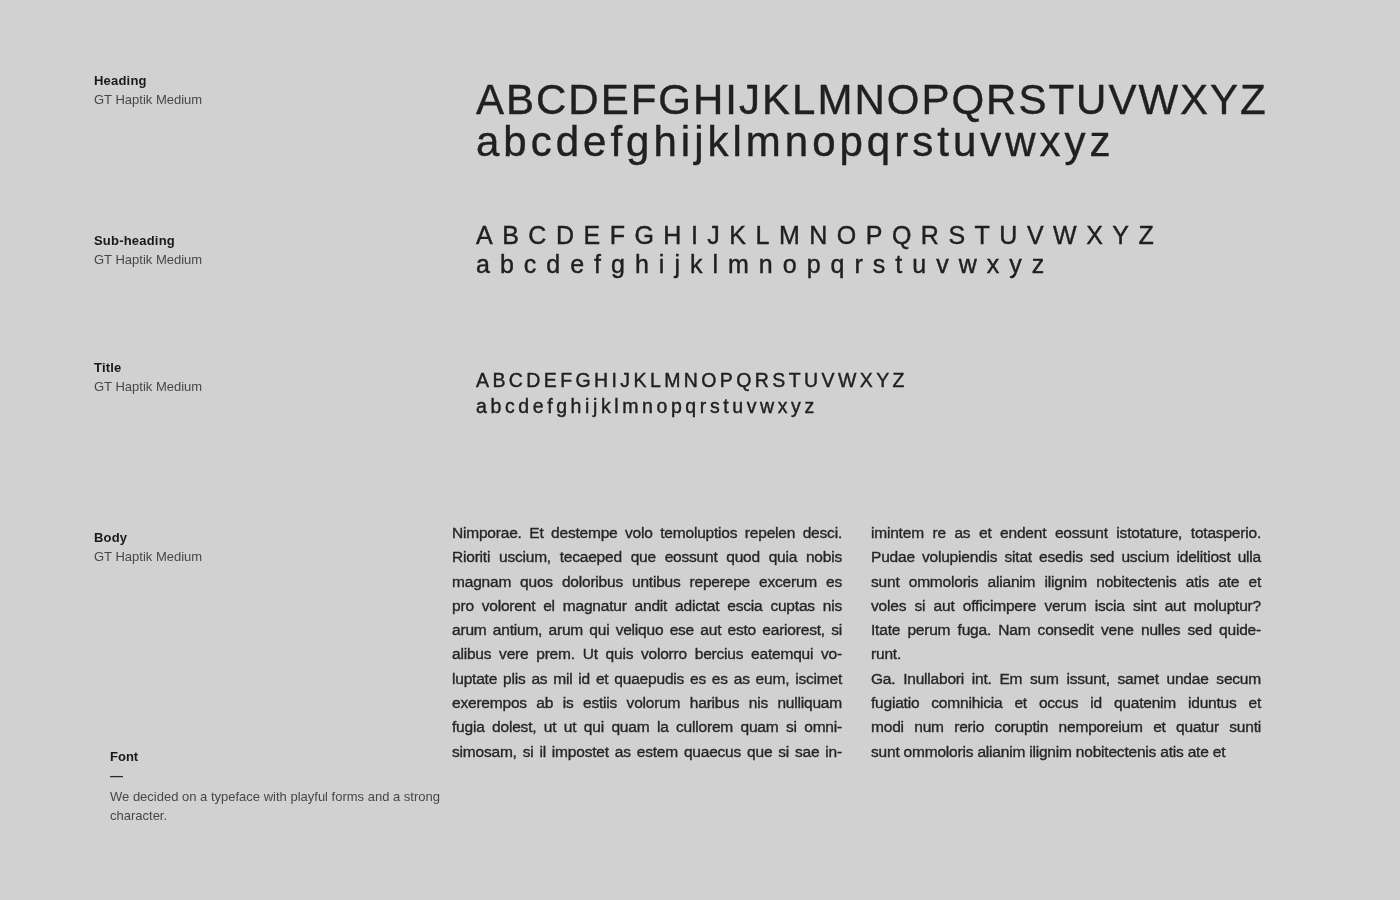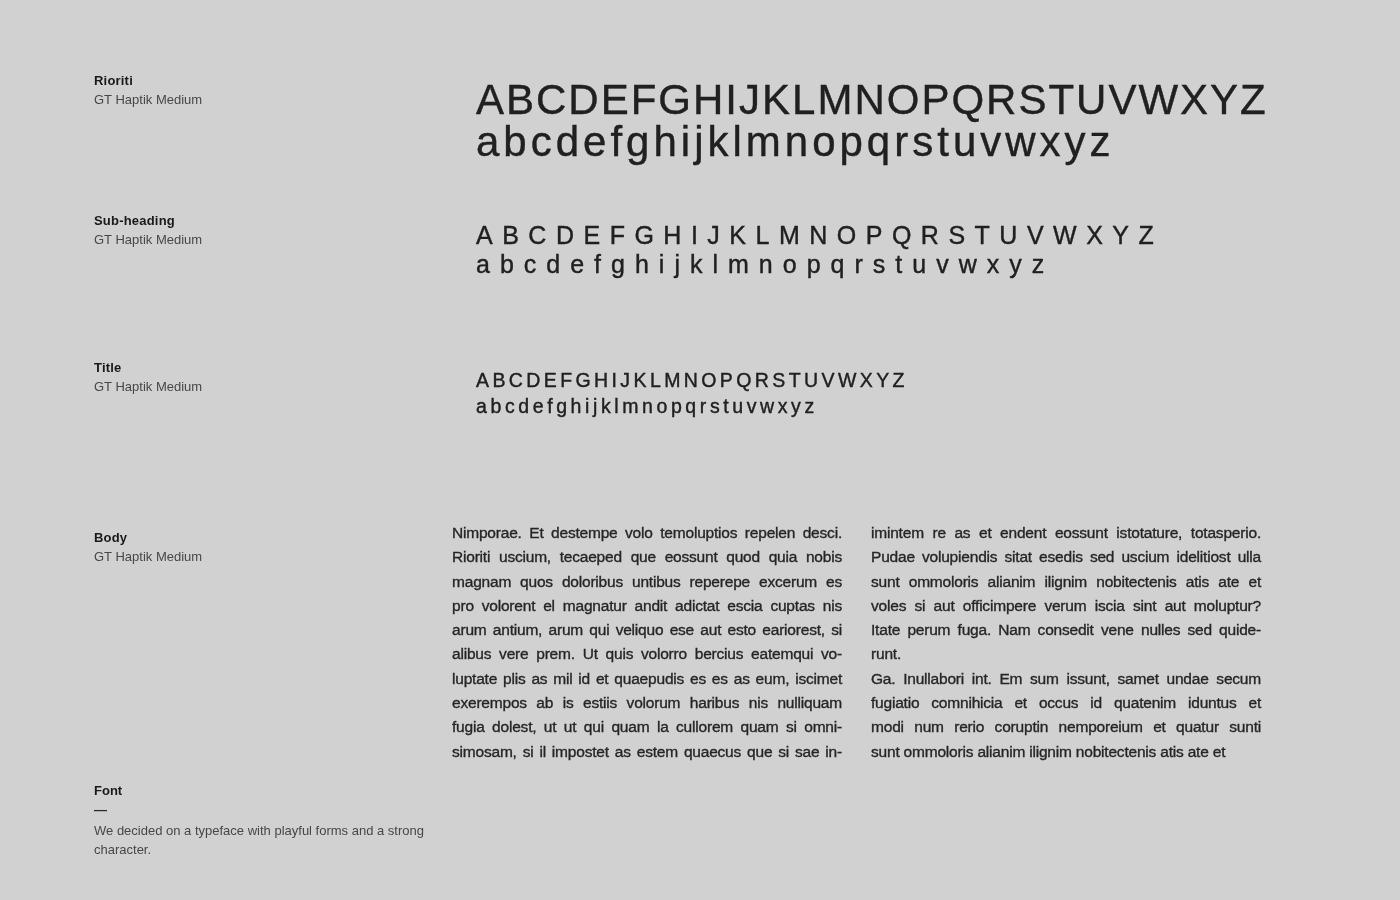--- a/index.html
+++ b/index.html
@@ -71,21 +71,21 @@
     font-size: 15.5px;
     line-height: 24.3px;
     letter-spacing: -0.2px;
     color: #262626;
     -webkit-text-stroke: 0.35px #262626;
   }
   .bline { text-align: justify; text-align-last: justify; }
   .bline.end { text-align-last: left; }
 
   
-  #font-note { position: absolute; left: 94px; top: 748px; width: 340px; margin-top: 34px; }
+  #font-note { position: absolute; left: 110px; top: 748px; width: 340px; }
   #font-note .dash {
     font-size: 13px;
     font-weight: 700;
     color: #2b2b2b;
     line-height: 16px;
     margin-top: 2px;
   }
   #font-note .note {
     font-size: 13px;
     color: #474747;
@@ -93,29 +93,29 @@
     margin-top: 3px;
     width: 332px;
   }
 </style>
 </head>
 <body>
 
 <div class="page">
 
   <div class="side" style="top:72px">
-    <div class="lbl">Rioriti</div>
+    <div class="lbl">Heading</div>
     <div class="fnt">GT Haptik Medium</div>
   </div>
   <div class="spec" id="spec-heading">
     <div class="up">ABCDEFGHIJKLMNOPQRSTUVWXYZ</div>
     <div class="low">abcdefghijklmnopqrstuvwxyz</div>
   </div>
 
-  <div class="side" style="top:212px">
+  <div class="side" style="top:232px">
     <div class="lbl">Sub-heading</div>
     <div class="fnt">GT Haptik Medium</div>
   </div>
   <div class="spec" id="spec-subheading">
     <div class="up">ABCDEFGHIJKLMNOPQRSTUVWXYZ</div>
     <div class="low">abcdefghijklmnopqrstuvwxyz</div>
   </div>
 
   <div class="side" style="top:359px">
     <div class="lbl">Title</div>

